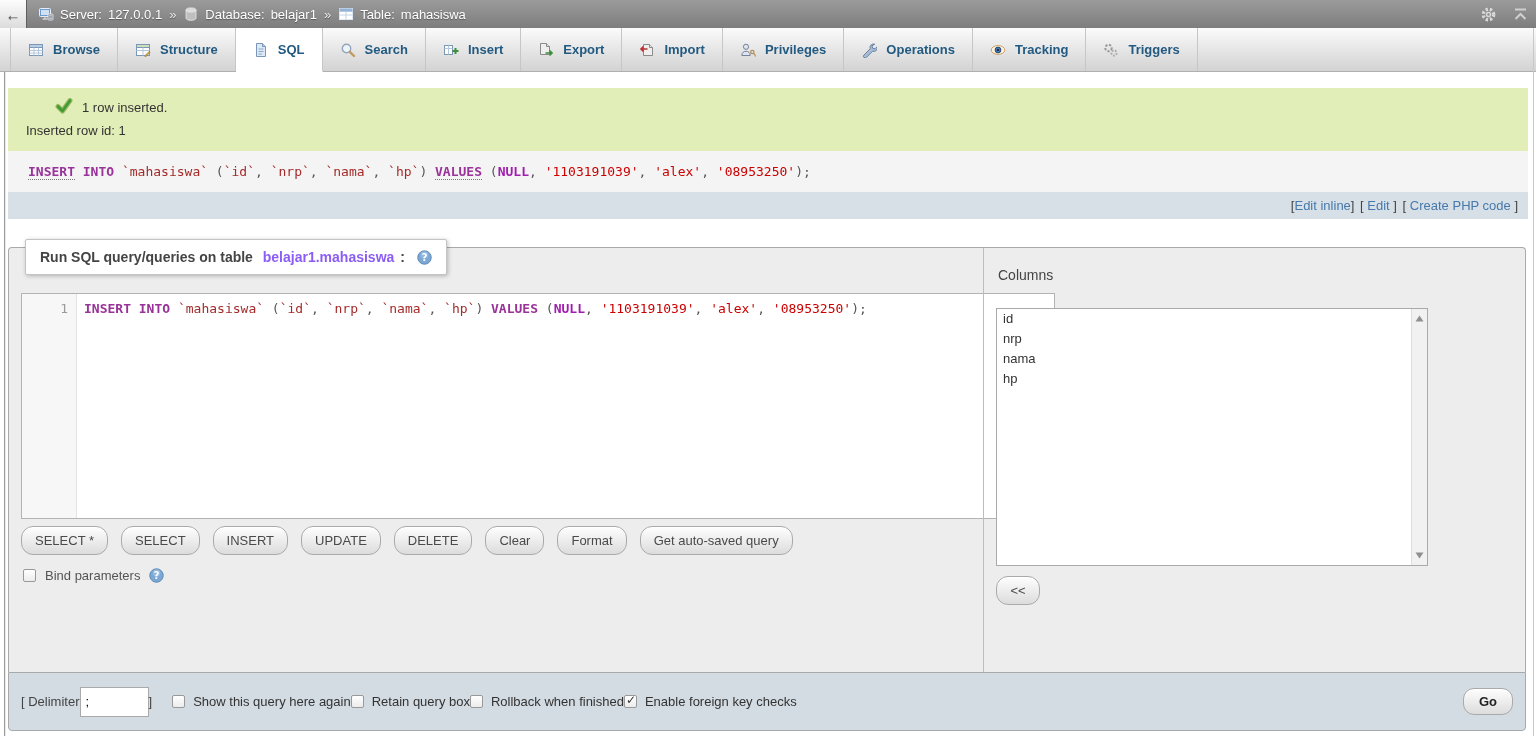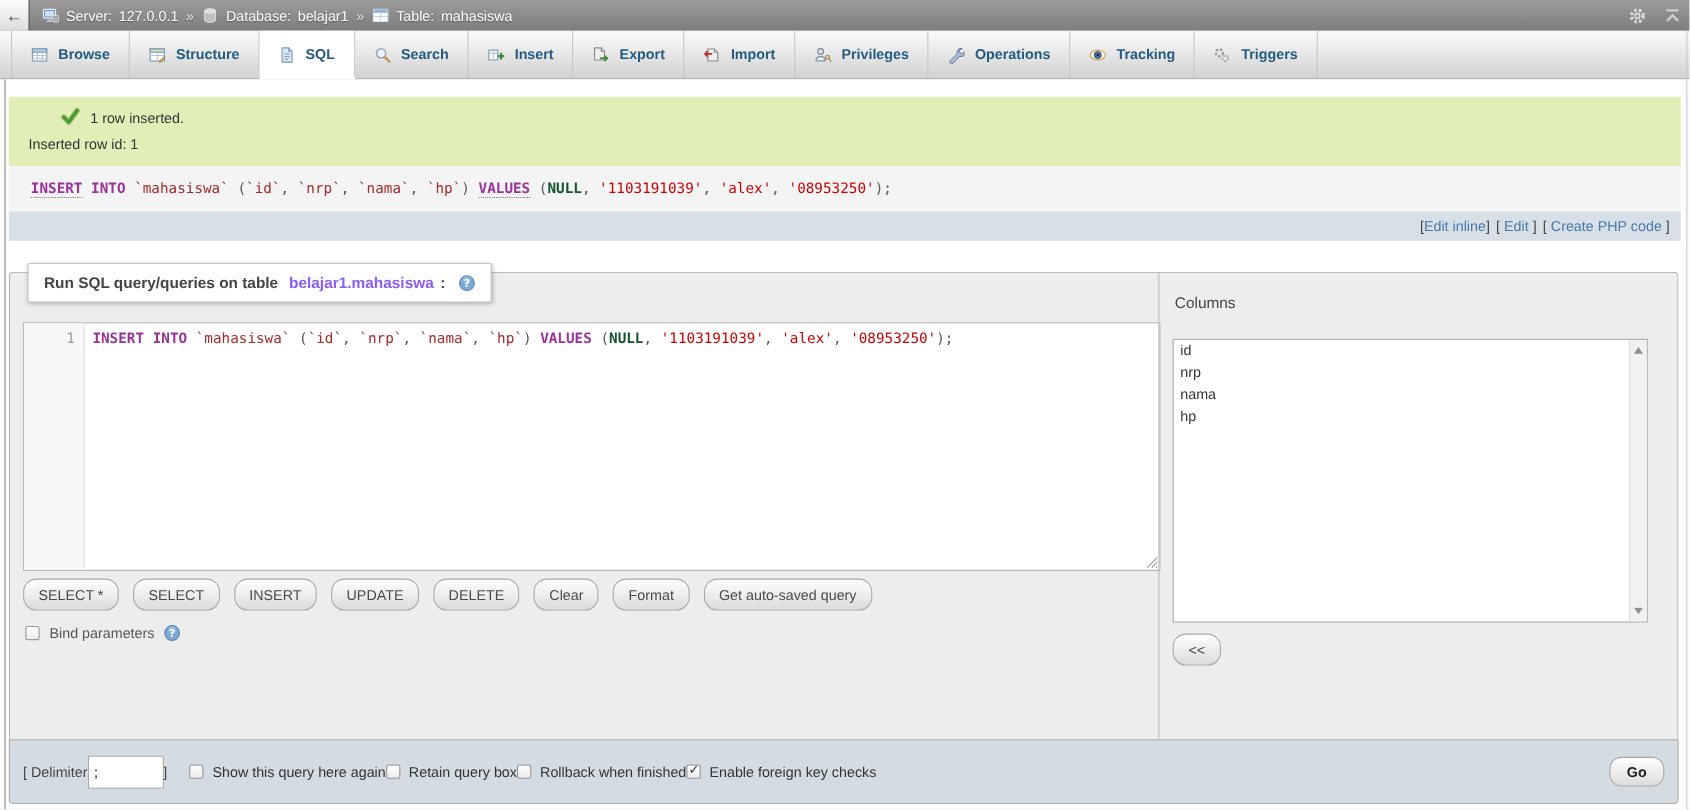--- a/index.html
+++ b/index.html
@@ -52,21 +52,21 @@
   .tools-bar {
     background:#d8e0e7; padding:6px 10px; text-align:right; color:#444;
   }
   .tools-bar a { color:#4779ab; text-decoration:none; cursor:pointer; }
   .tool-item { margin-left:2px; }
 
   
   .tok-kw   { color:#993299; font-weight:bold; }
   .tok-ident{ color:#a52a2a; }
   .tok-str  { color:#cc0000; }
-  .tok-nul  { color:#14532d; font-weight:bold; }
+  .tok-nul  { color:#a21caf; font-weight:bold; }
   .tok-pun  { color:#555; }
   .u { border-bottom:1px dotted #777; }
 
   
   .legend {
     position:absolute; left:25px; top:239px; z-index:5;
     background:#fff; border:1px solid #c3c3c3; border-radius:2px;
     box-shadow:1px 1px 4px rgba(0,0,0,.25);
     padding:9px 14px; font-size:14px; font-weight:bold; color:#444;
     display:flex; align-items:center; gap:6px; white-space:pre;
@@ -116,21 +116,21 @@
     background:linear-gradient(#fff,#ececec); display:inline-block; position:relative;
     flex:0 0 auto; cursor:pointer;
   }
   .cb.checked::after {
     content:"\2713"; position:absolute; top:-3px; left:1px;
     font-size:12px; font-weight:bold; color:#333;
   }
 
   
   .columns-panel {
-    position:absolute; top:0; right:11px; width:461px; height:100%;
+    position:absolute; top:0; right:0; width:542px; height:100%;
     border-left:1px solid #bdbdbd;
   }
   .columns-title { position:absolute; left:14px; top:19px; color:#444; font-size:14px; }
   .listbox {
     position:absolute; left:12px; top:60px; width:432px; height:258px;
     background:#fff; border:1px solid #a9a9a9; color:#333; cursor:default; overflow:hidden;
   }
   .listbox .option { padding:1px 20px 1px 6px; line-height:18px; }
   .list-scrollbar {
     position:absolute; top:0; right:0; bottom:0; width:16px;

